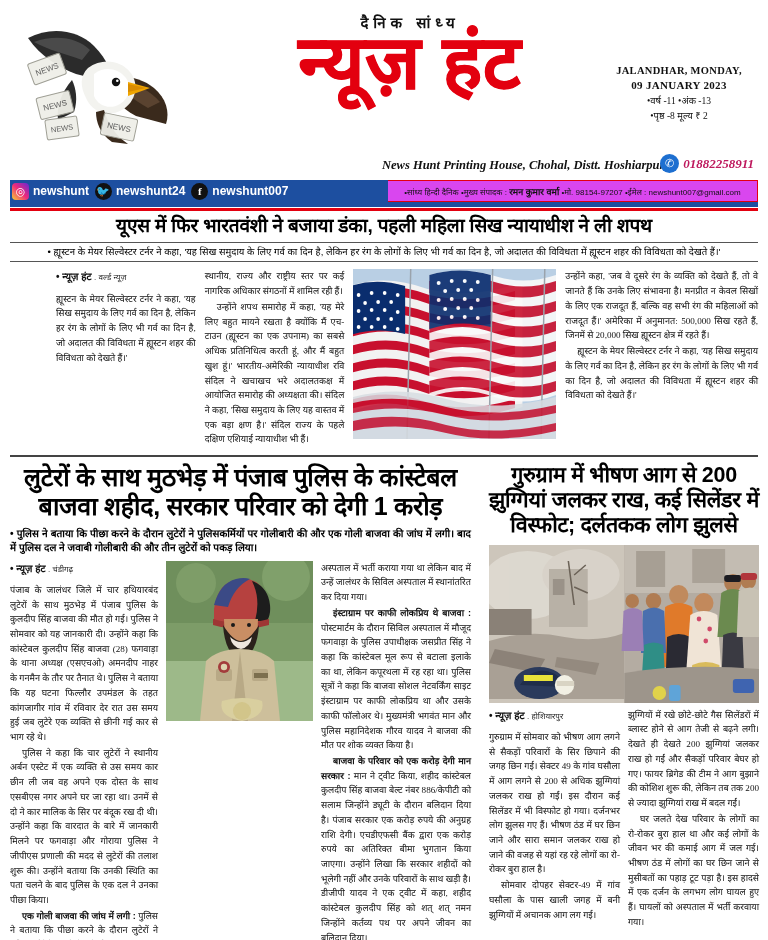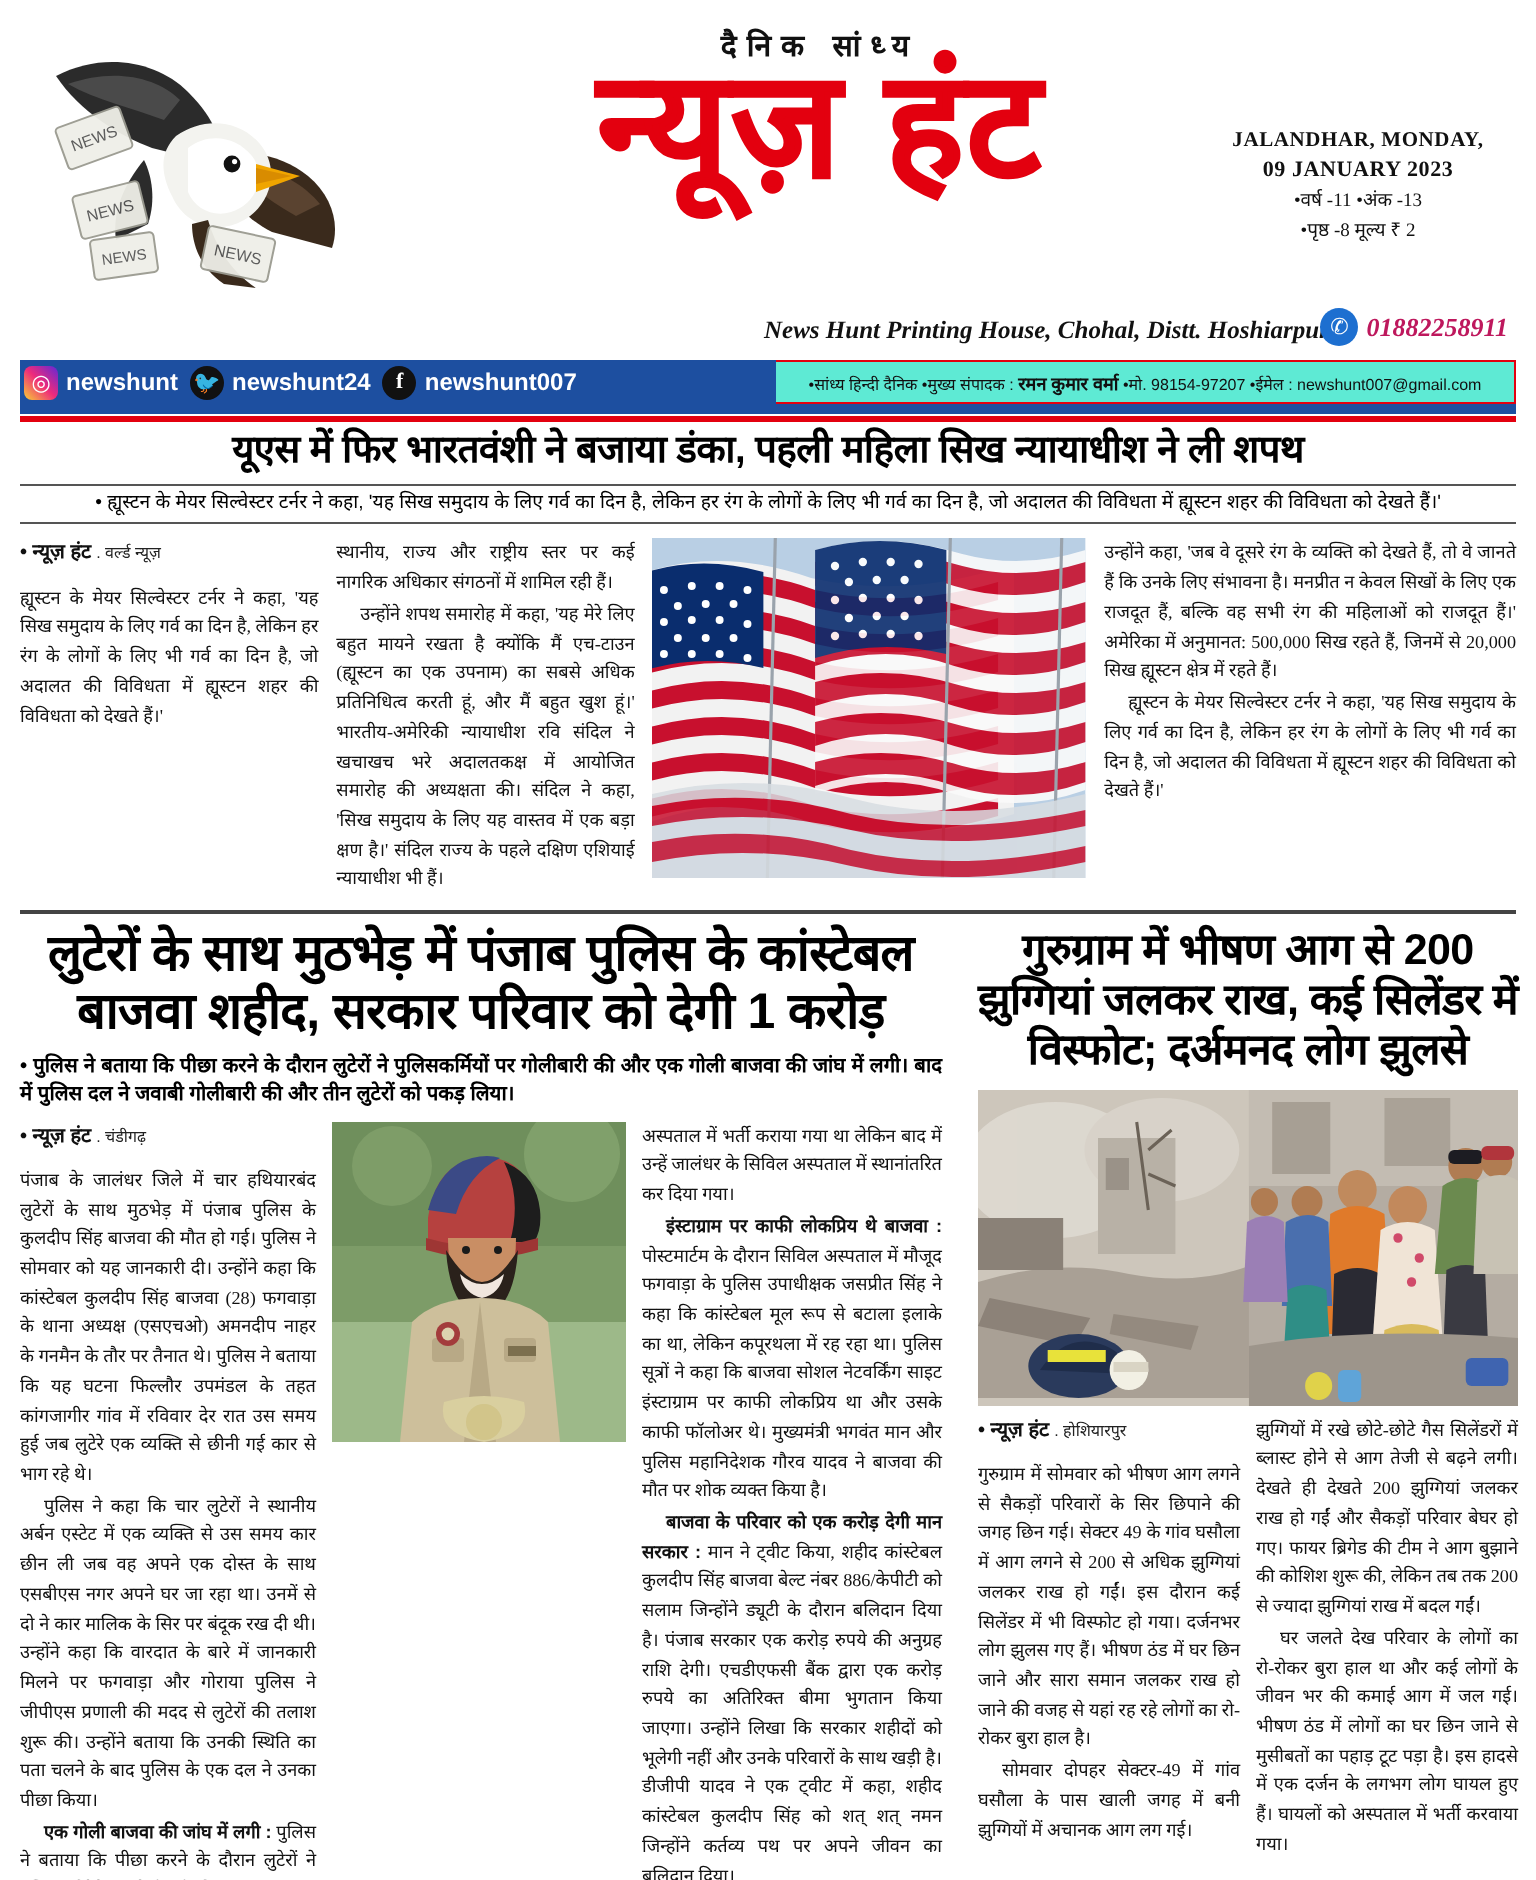--- a/index.html
+++ b/index.html
@@ -146,21 +146,21 @@
   .ico-ig { background: linear-gradient(45deg,#f9ce34,#ee2a7b,#6228d7); }
   .ico-tw { background: #111; border-radius: 50%; color:#fff; }
   .ico-fb { background: #111; border-radius: 50%; color:#fff; font-weight:bold; font-family:"Liberation Serif",serif;}
   .social-right {
     flex: 1;
     border: 1.4px solid #e3000f;
     border-left: none;
     display: flex;
     align-items: center;
     justify-content: center;
-    background: #5eead4;
+    background: #d946ef;
     padding: 0 4px;
   }
   .editor-line {
     font-family: "Liberation Sans", sans-serif;
     font-size: 8px;
     color: #111;
     white-space: nowrap;
   }
   .editor-line b { font-size: 9px; }
   .bar-blue { height: 5px; background: #1d4fa0; }
@@ -203,21 +203,21 @@
   .col p { text-indent: 12px; margin-bottom: 1px; }
   .col p.noindent { text-indent: 0; }
   .byline {
     font-family: "Liberation Sans", sans-serif;
     font-size: 9px;
     margin-bottom: 6px;
   }
   .byline b { font-size: 10px; }
   .byline .place { font-size: 8px; color:#222; }
 
-  .lead-col-1 { width: 150px; }
+  .lead-col-1 { width: 150px; margin-left: 46px; }
   .lead-col-2 { width: 150px; }
   .lead-photo-wrap { width: 218px; }
   .lead-col-4 { width: 207px; }
 
   .photo {
     width: 100%;
     display: block;
     border: 0;
   }
   .photo-flag { height: 170px; }
@@ -524,21 +524,21 @@
       <div class="col" style="margin-top:2px;display:flex;gap:8px;">
         
       </div>
     </div>
 
     <div class="vdivide"></div>
 
     <div class="lower-right">
       <div class="sub-headline med">गुरुग्राम में भीषण आग से 200</div>
       <div class="sub-headline med">झुग्गियां जलकर राख, कई सिलेंडर में</div>
-      <div class="sub-headline med">विस्फोट; दर्अमनद लोग झुलसे</div>
+      <div class="sub-headline med">विस्फोट; दर्लतकक लोग झुलसे</div>
 
       <svg class="photo photo-fire" style="margin-top:6px" viewBox="0 0 279 158" preserveAspectRatio="none">
         <rect width="279" height="158" fill="#c9c2b8"></rect>
 
         <rect x="0" y="0" width="140" height="158" fill="#cdc6bb"></rect>
         <g opacity="0.75">
           <ellipse cx="40" cy="40" rx="48" ry="34" fill="#e2ded6"></ellipse>
           <ellipse cx="95" cy="30" rx="40" ry="26" fill="#dcd7ce"></ellipse>
         </g>
         <rect x="62" y="24" width="40" height="58" fill="#b8b1a6"></rect>

